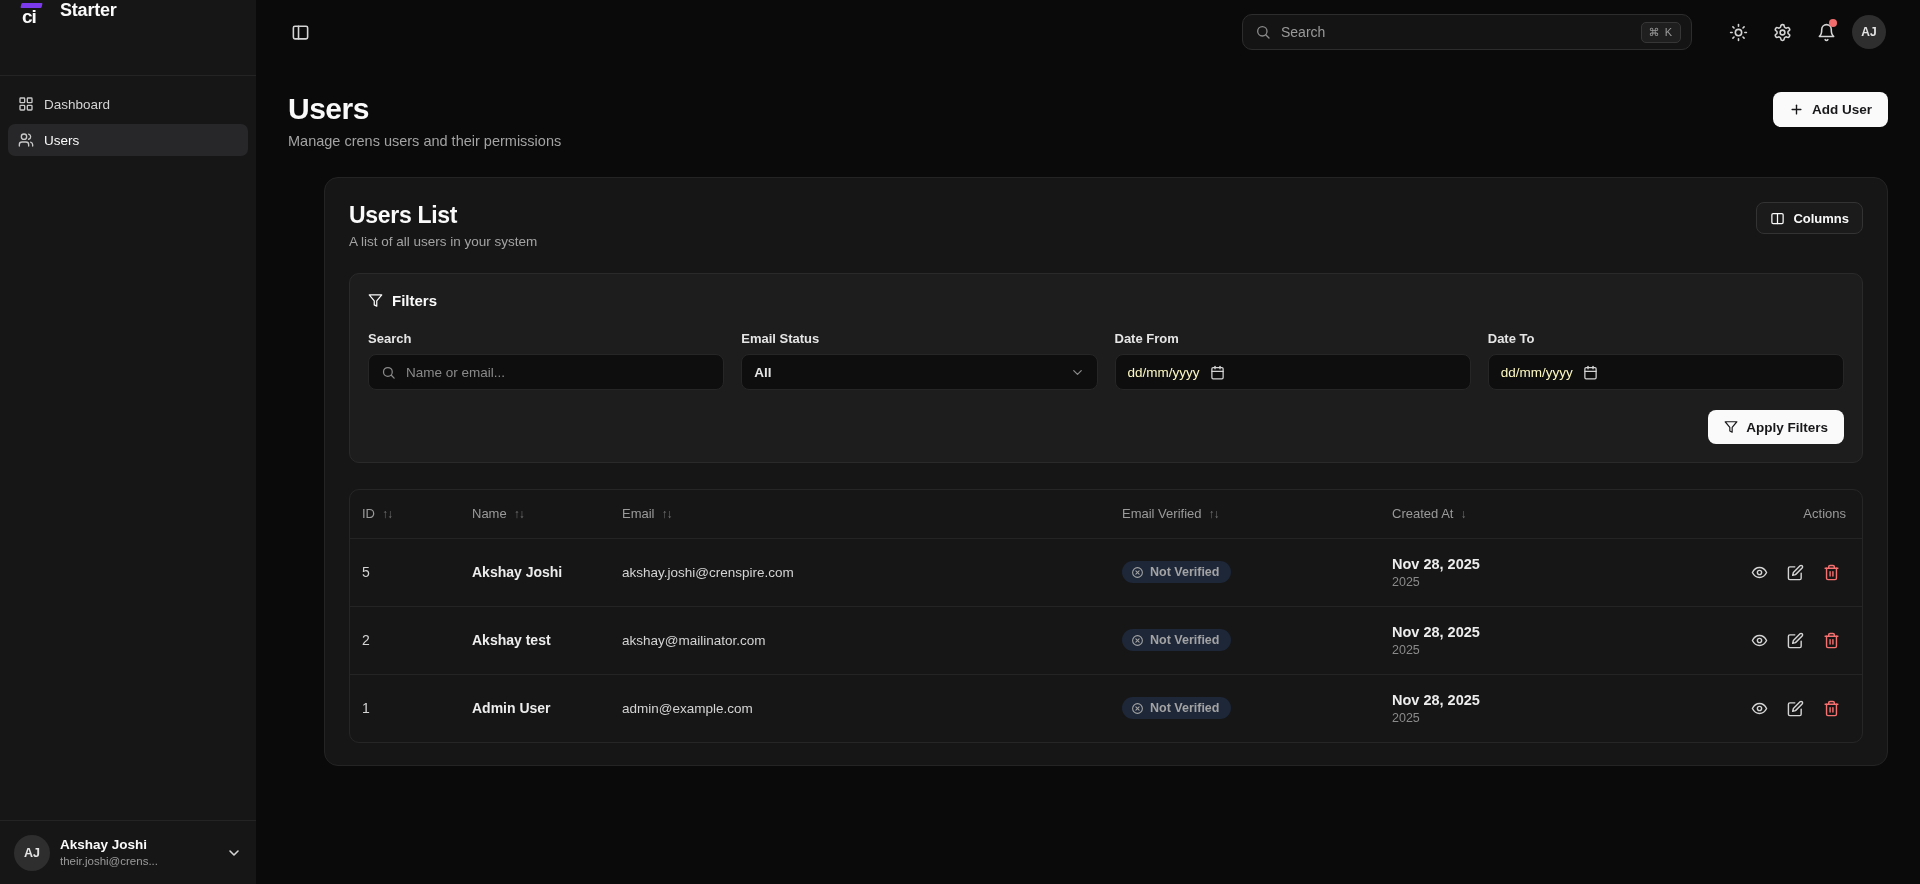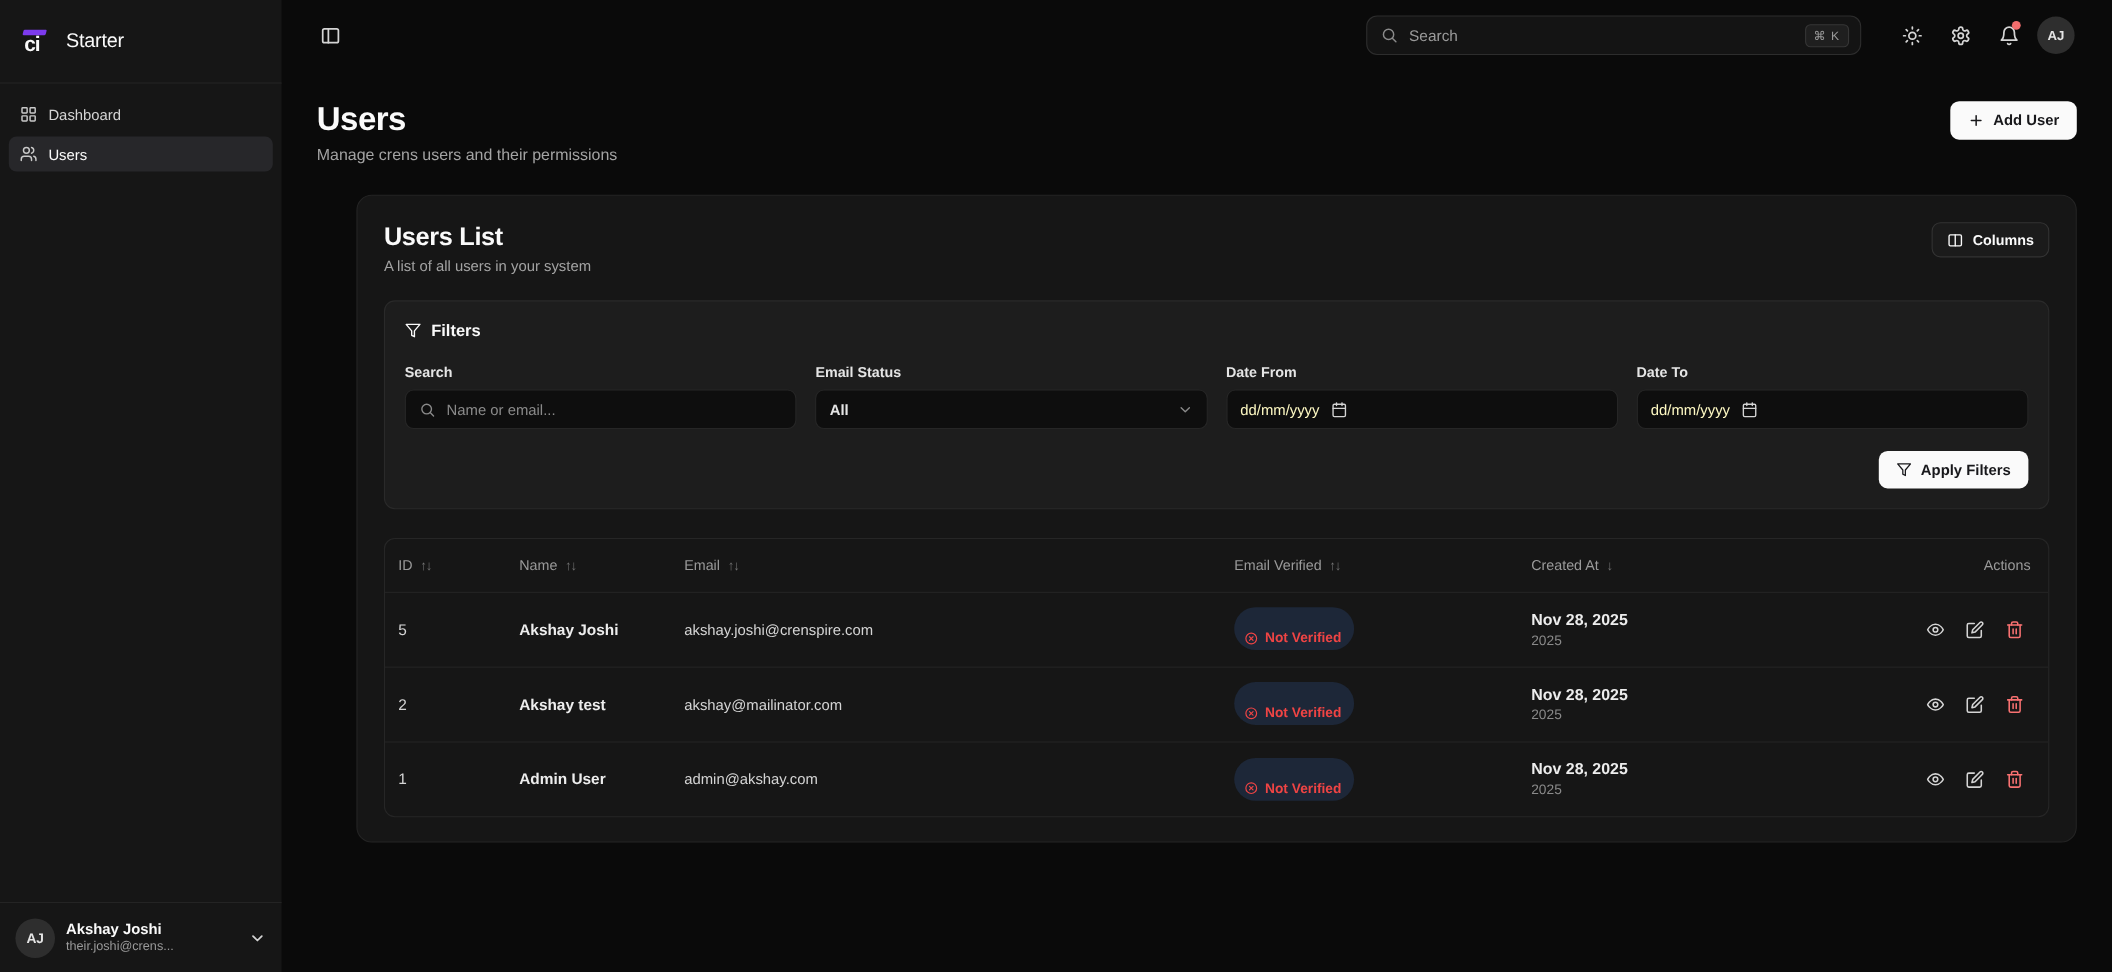--- a/index.html
+++ b/index.html
@@ -10,33 +10,33 @@
     display:flex;
   }
   svg { display:block; }
 
   
   .sidebar {
     width:256px; min-width:256px; height:884px;
     background:#161616; display:flex; flex-direction:column;
   }
   .sidebar-header {
-    height:76px; display:flex; align-items:center; gap:10px;
+    height:76px; display:flex; gap:10px;
     padding:0 20px; border-bottom:1px solid #242424;
   }
   .logo-mark { position:relative; width:30px; height:28px; }
   .logo-mark .logo-text {
     font-size:19px; font-weight:800; color:#fafafa; letter-spacing:-1px;
     position:absolute; bottom:0; left:2px;
   }
   .logo-mark .logo-bar {
     position:absolute; top:3px; left:1px; width:21px; height:5px;
     background:#7c3aed; transform:skewX(-14deg); border-radius:1px;
   }
-  .brand-name { font-size:18px; font-weight:400; color:#fafafa; letter-spacing:-0.2px; }
+  .brand-name { font-size:18px; font-weight:700; color:#fafafa; letter-spacing:-0.2px; }
 
   .nav { flex:1; padding:12px 8px; display:flex; flex-direction:column; gap:4px; }
   .nav-item {
     height:32px; border-radius:7px; display:flex; align-items:center; gap:10px;
     padding:0 10px; font-size:13.5px; color:#d4d4d4; cursor:pointer;
   }
   .nav-item.active { background:#27272a; color:#fafafa; }
   .nav-item .icon { color:#c9c9c9; }
 
   .sidebar-footer {
@@ -144,22 +144,22 @@
   }
   thead th.right { text-align:right; padding-right:16px; }
   .sort-glyph { font-size:12px; color:#737373; letter-spacing:-1px; margin-left:7px; cursor:pointer; }
   tbody tr { border-top:1px solid #242424; }
   tbody td { height:68px; padding:0 12px; vertical-align:middle; }
   .cell-id { font-size:14px; color:#d4d4d4; }
   .cell-name { font-size:14px; font-weight:700; color:#ededed; white-space:nowrap; }
   .cell-email { font-size:13.5px; color:#d4d4d4; white-space:nowrap; }
   .badge {
     display:inline-flex; align-items:center; gap:6px;
-    background:#1d2738; color:#ef4444; border-radius:999px;
-    padding:21px 12px 4px 9px; font-size:12.5px; font-weight:600; white-space:nowrap;
+    background:#1d2738; color:#a3a3a3; border-radius:999px;
+    padding:4px 12px 4px 9px; font-size:12.5px; font-weight:600; white-space:nowrap;
   }
   .created-main { font-size:14.5px; font-weight:600; color:#ededed; }
   .created-sub { font-size:12.5px; color:#8a8a8a; margin-top:3px; }
   .actions-cell { display:flex; justify-content:flex-end; align-items:center; gap:6px; padding-right:4px; }
   .action-btn {
     background:none; border:none; cursor:pointer; color:#d4d4d4;
     width:30px; height:30px; border-radius:7px;
     display:flex; align-items:center; justify-content:center;
   }
   .action-btn.danger { color:#f87171; }
@@ -513,21 +513,21 @@
                         </svg>
           </span>
         </button>
       </div>
     </td>
   </tr>
 
   <tr>
     <td class="cell-id"><span>1</span></td>
     <td class="cell-name"><span>Admin User</span></td>
-    <td class="cell-email"><span>admin@akshay.com</span></td>
+    <td class="cell-email"><span>admin@example.com</span></td>
     <td>
       <span class="badge">
         <span style="display:flex">
           <svg width="13" height="13" viewBox="0 0 24 24" fill="none" stroke="currentColor" stroke-width="2" stroke-linecap="round" stroke-linejoin="round">
                         <circle cx="12" cy="12" r="9"></circle>
                         <line x1="15" y1="9" x2="9" y2="15"></line>
                         <line x1="9" y1="9" x2="15" y2="15"></line>
                       </svg>
         </span>
         <span>Not Verified</span>

